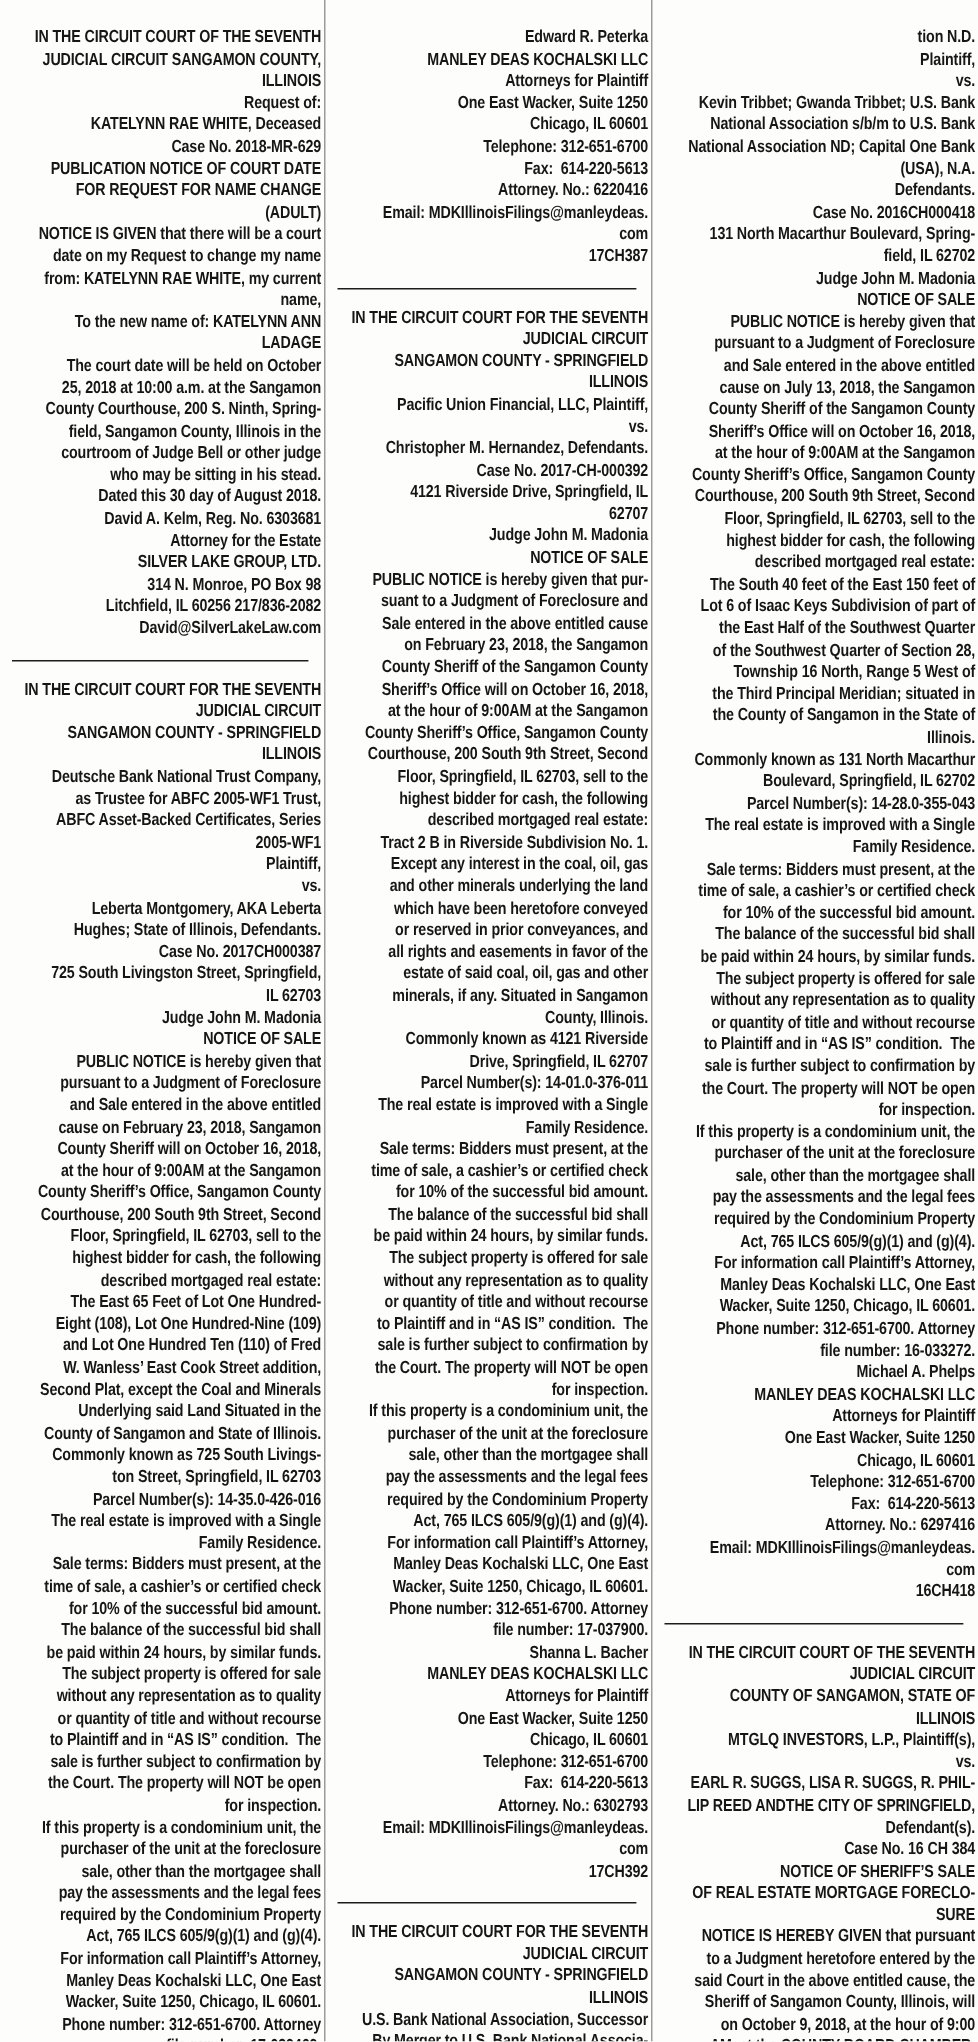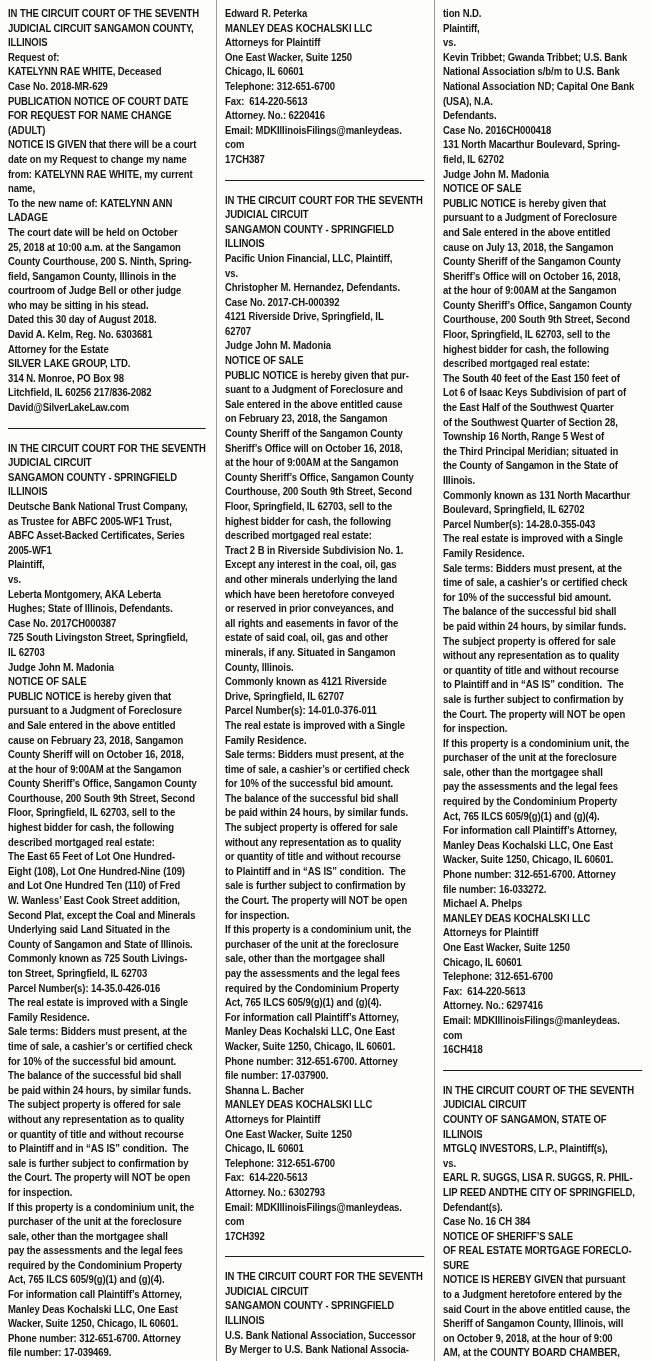--- a/index.html
+++ b/index.html
@@ -3,21 +3,21 @@
 <meta charset="utf-8">
 <style>
   * { margin:0; padding:0; box-sizing:border-box; }
   html,body { width:652px; height:1361px; }
   body {
     background:#fdfdfc;
     font-family:"Liberation Sans", sans-serif;
     overflow:hidden;
   }
   .page { display:flex; width:652px; height:1361px; }
-  .column { flex:0 0 216px; padding:6px 2px 0 8px; overflow:hidden; }
+  .column { flex:0 0 216px; padding:18px 2px 0 8px; overflow:hidden;text-align:right; }
   .column.c2, .column.c3 { flex-basis:217px; }
   .vrule { flex:0 0 1px; background:#9b9b9b; }
   .col-inner {
     transform:scaleX(0.82);
     transform-origin:0 0;
     width:122%;
   }
   .line {
     white-space:pre;
     font-family:"Liberation Sans", sans-serif;

